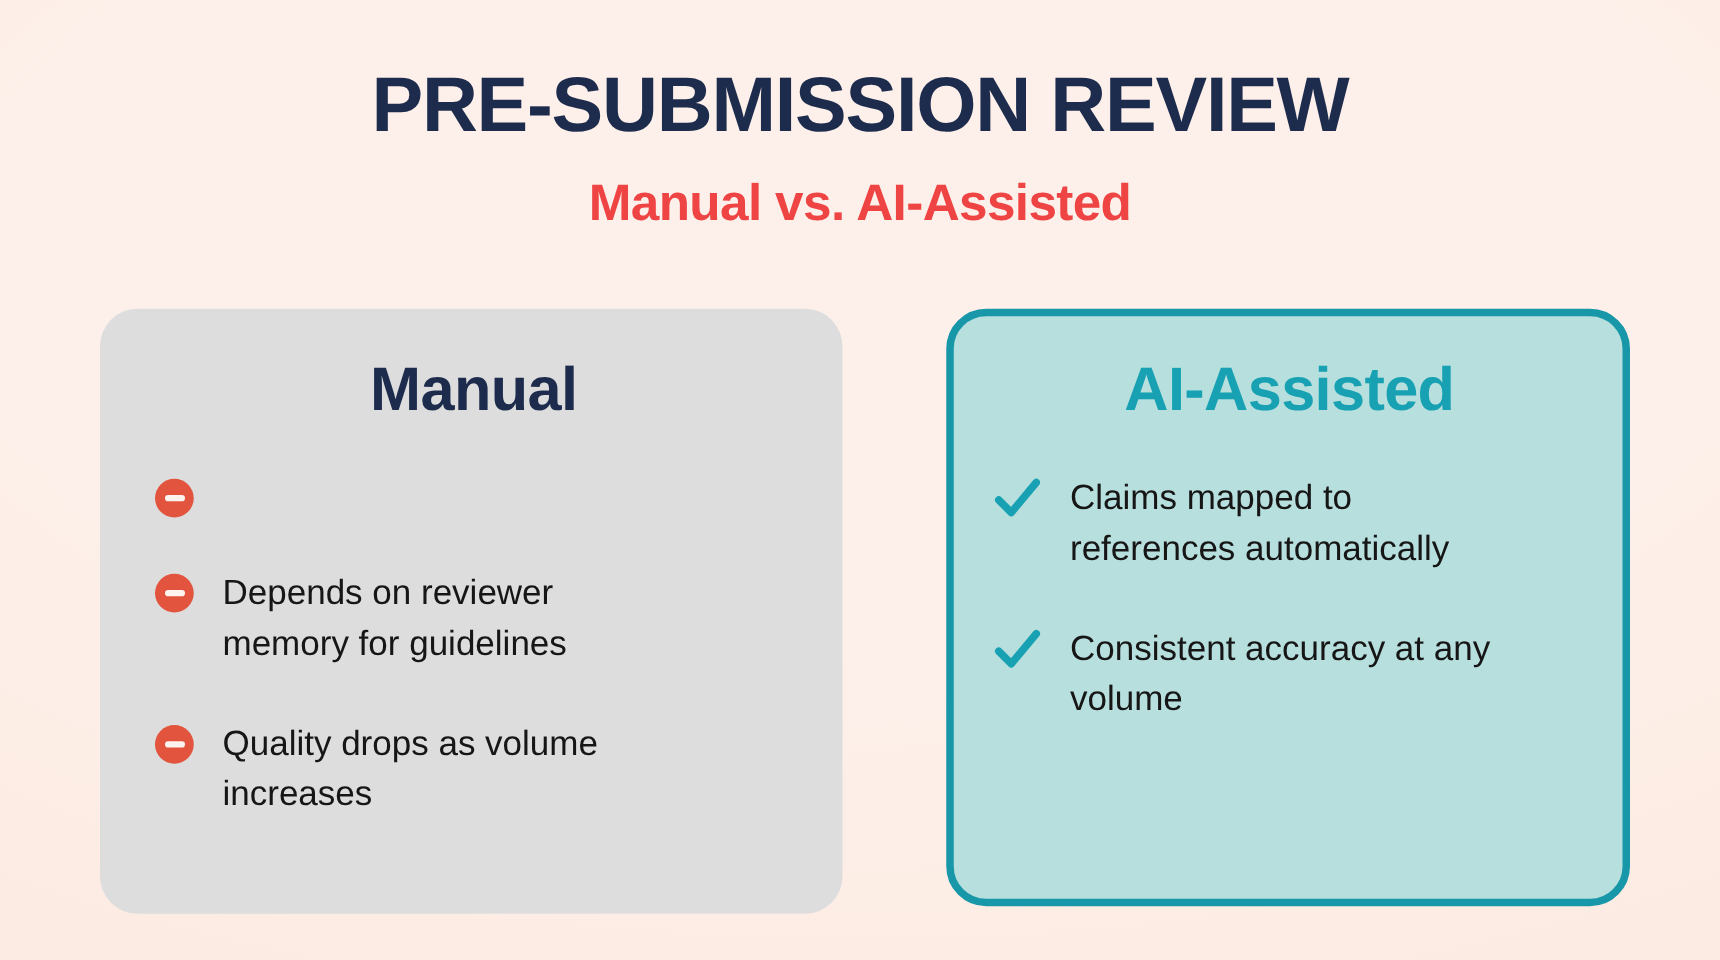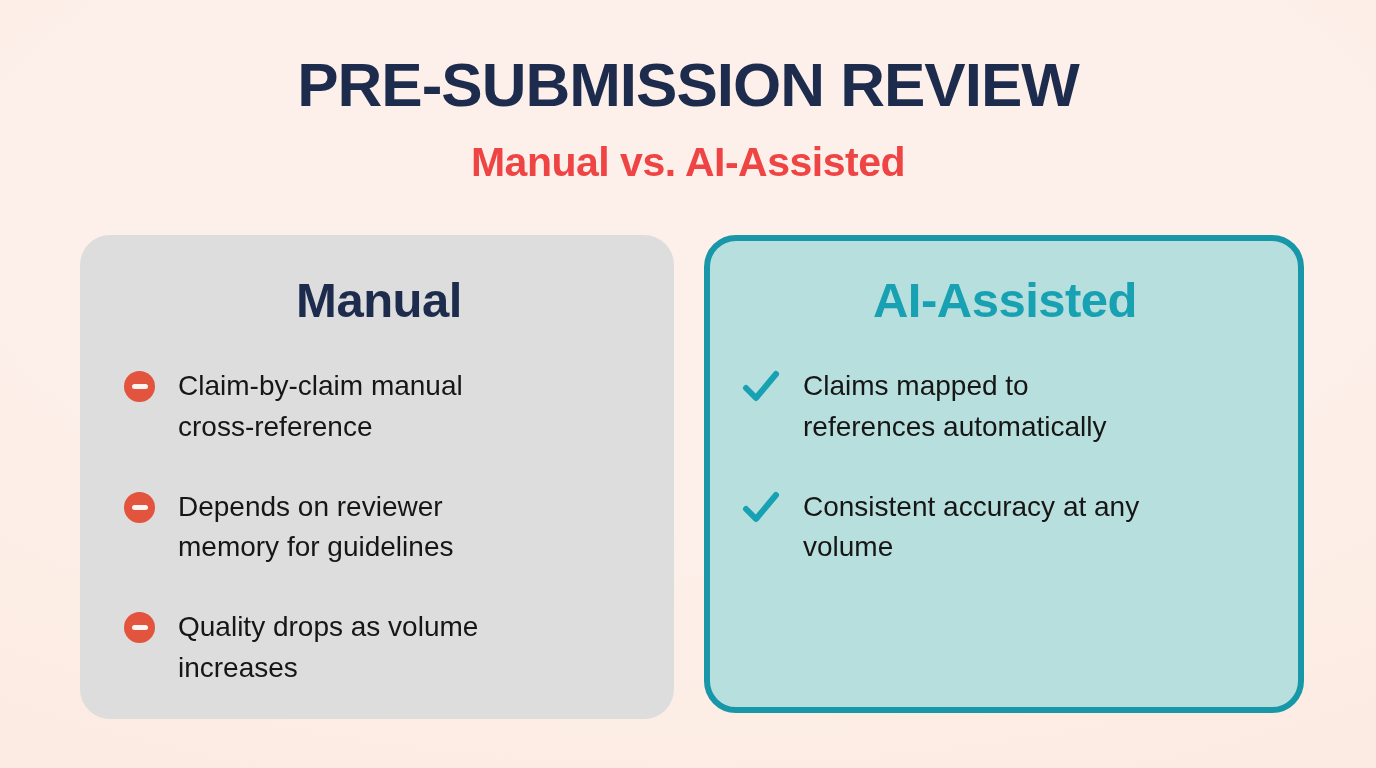--- a/index.html
+++ b/index.html
@@ -46,31 +46,32 @@
   
   .cards {
     display: flex;
     justify-content: space-between;
     padding: 0 72px 0 80px;
     margin-top: 50px;
   }
 
   .card {
     border-radius: 30px;
+    margin-top: 12px;
   }
 
   .card-manual {
     width: 594px;
     height: 484px;
     background: #dcdddc;
     padding: 28px 40px 0 44px;
   }
 
   .card-ai {
-    width: 600px;
+    width: 547px;
     height: 478px;
     background: #b7dfdd;
     border: 6px solid #1897a9;
     border-radius: 32px;
     padding: 22px 30px 0 32px;
   }
 
   .card-title {
     text-align: center;
     font-size: 49px;
@@ -137,22 +138,20 @@
     <div class="subtitle">Manual vs. AI-Assisted</div>
   </div>
 
   <div class="cards">
 
     <div class="card card-manual">
       <div class="card-title">Manual</div>
       <ul class="item-list">
         <li class="item">
           <span class="minus-circle"></span>
-          <span class="item-text">Claim-by-claim manual
-cross-reference</span>
         </li>
         <li class="item">
           <span class="minus-circle"></span>
           <span class="item-text">Depends on reviewer
 memory for guidelines</span>
         </li>
         <li class="item">
           <span class="minus-circle"></span>
           <span class="item-text">Quality drops as volume
 increases</span>

